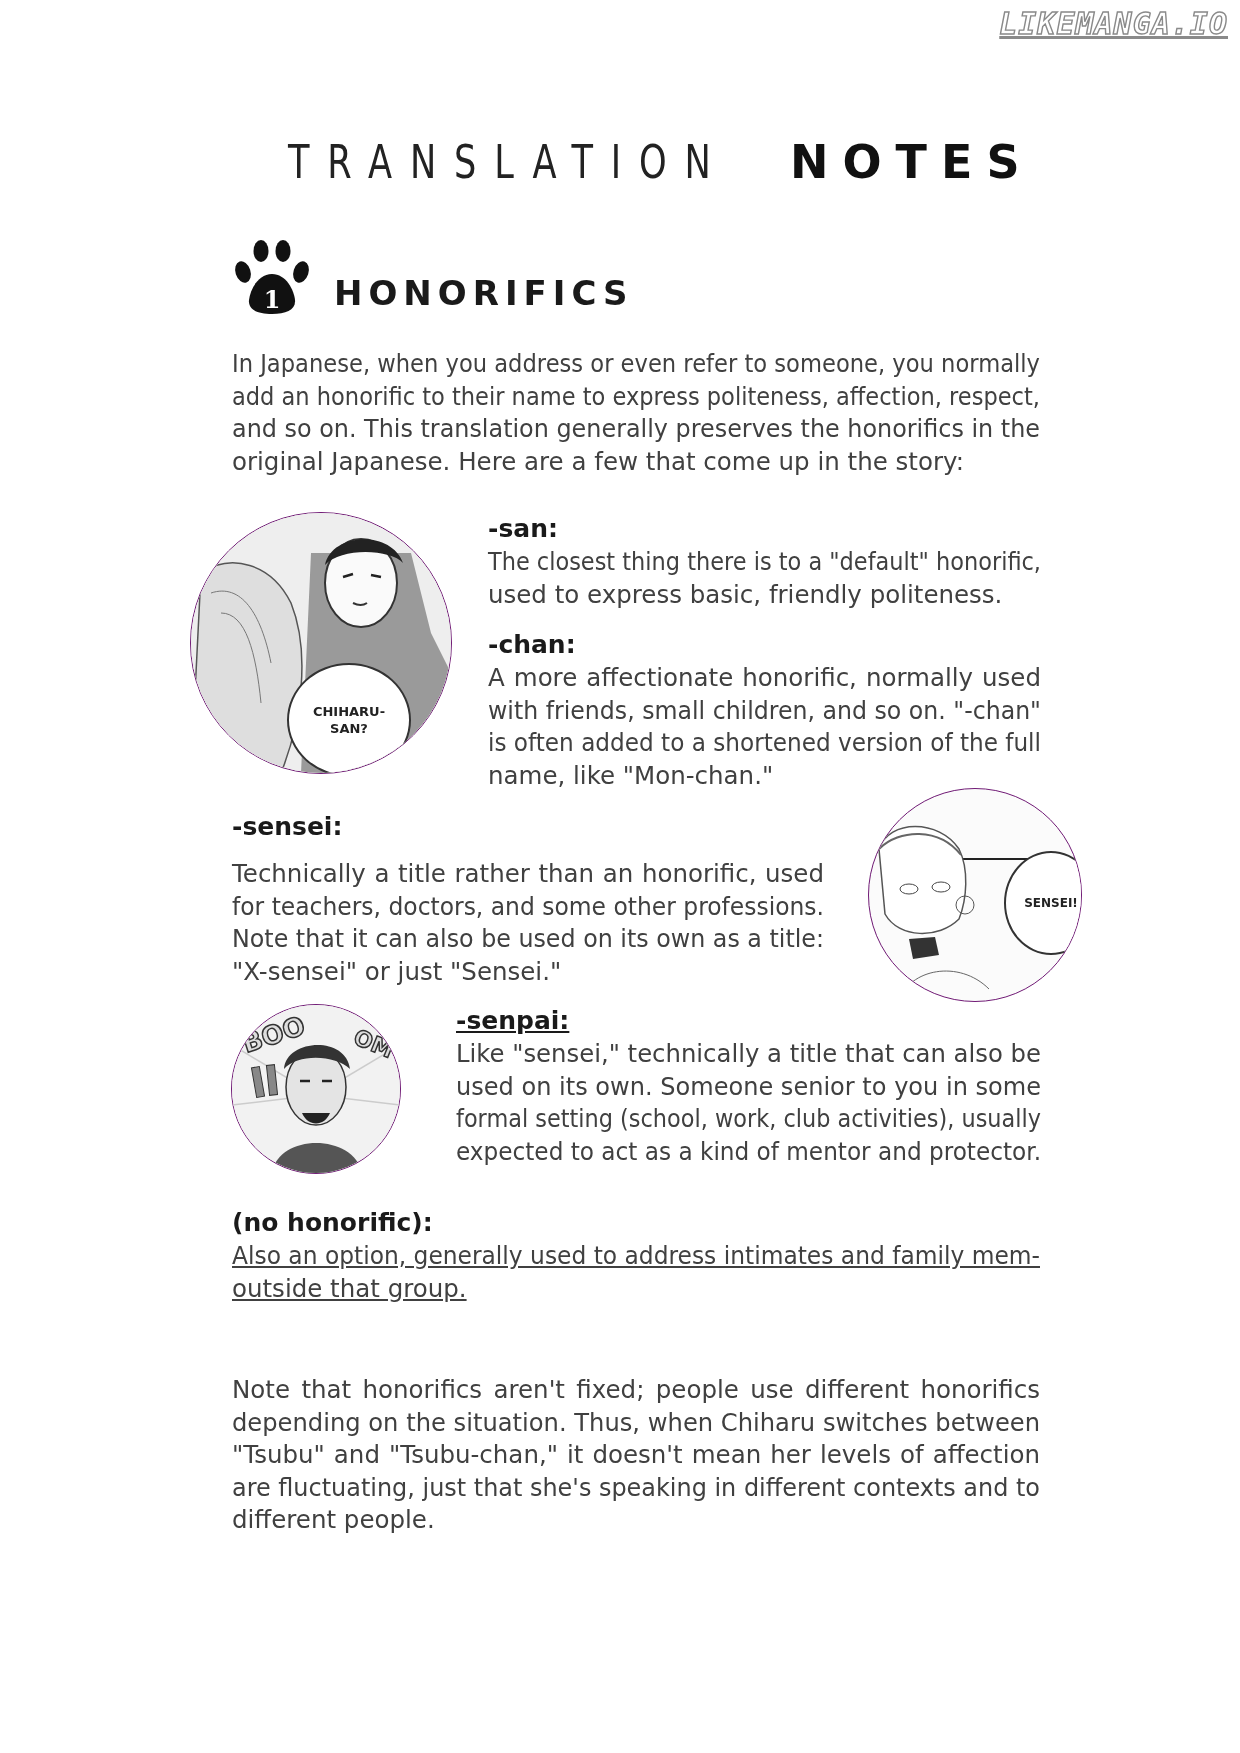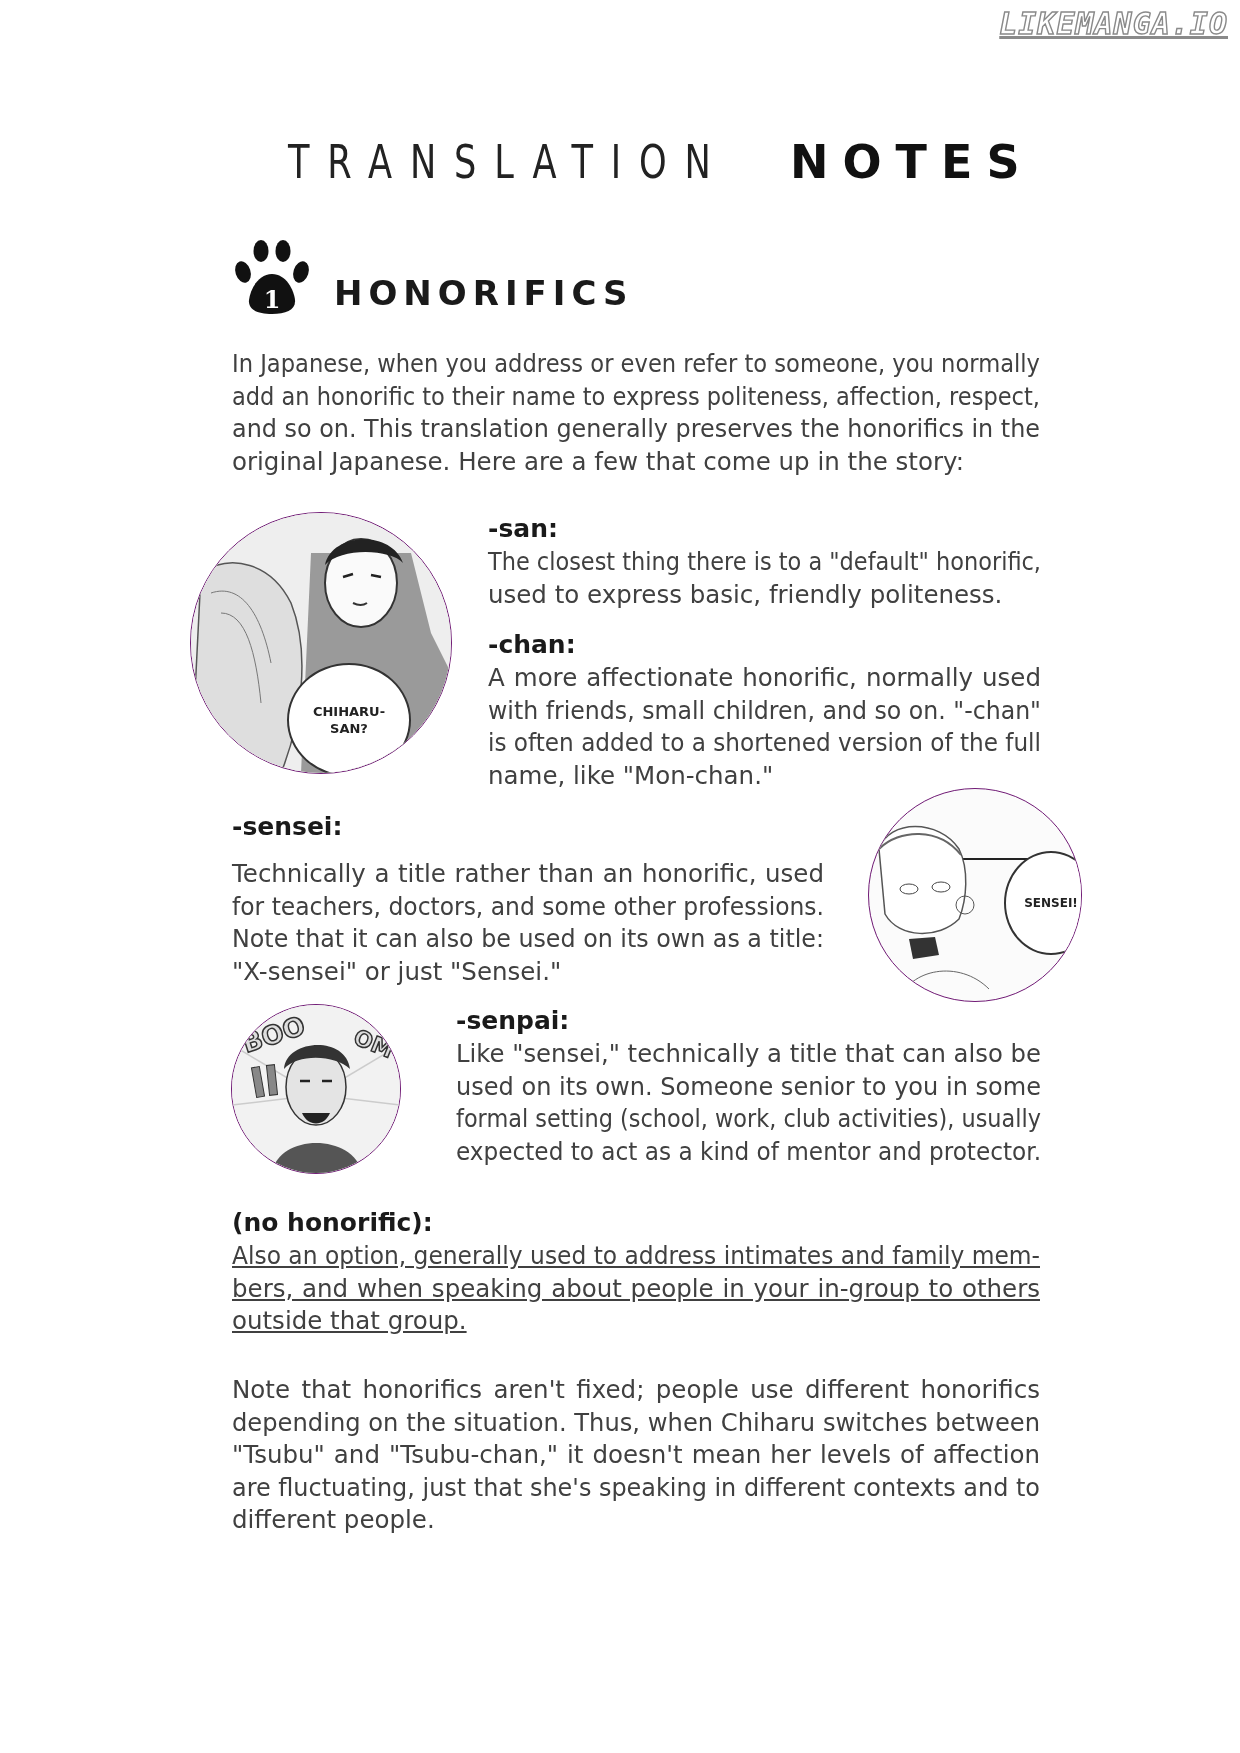--- a/index.html
+++ b/index.html
@@ -125,32 +125,31 @@
     <rect x="22" y="62" width="8" height="30" fill="#888" stroke="#333" transform="rotate(-10 26 77)"></rect>
     <rect x="36" y="60" width="8" height="30" fill="#888" stroke="#333" transform="rotate(-6 40 75)"></rect>
     <path d="M40 168 C46 128 122 128 130 168 Z" fill="#555"></path>
     <ellipse cx="84" cy="82" rx="30" ry="38" fill="#e4e4e4" stroke="#333" stroke-width="1.5"></ellipse>
     <path d="M52 64 C54 34 114 30 118 64 C104 50 66 48 52 64 Z" fill="#333"></path>
     <path d="M70 108 C76 122 92 122 98 108 Z" fill="#222"></path>
     <path d="M68 76 l10 0 M90 76 l10 0" stroke="#222" stroke-width="2.5"></path>
   </svg>
 </div>
 
-<div class="term" style="left:456px; top:1006px;">-senpai:</div>
+<div class="term" style="left:456px; top:1006px;text-decoration:underline;">-senpai:</div>
 <div class="text-block" style="left:456px; top:1038px; width:585px;">
   <span class="line" style="transform: scaleX(0.993235); transform-origin: left center; width: 588.984px;">Like "sensei," technically a title that can also be</span>
   <span class="line" style="transform: scaleX(0.981544); transform-origin: left center; width: 596px;">used on its own. Someone senior to you in some</span>
   <span class="line" style="transform: scaleX(0.914509); transform-origin: left center; width: 639.688px;">formal setting (school, work, club activities), usually</span>
   <span class="line last" style="transform: scaleX(0.946004); transform-origin: left center; width: 618.391px;">expected to act as a kind of mentor and protector.</span>
 </div>
 
 <div class="term" style="left:232px; top:1208px;">(no honorific):</div>
 <div class="text-block" style="left:232px; top:1240px; width:808px;text-decoration:underline;">
   <span class="line" style="transform: scaleX(0.953252); transform-origin: left center; width: 847.625px;">Also an option, generally used to address intimates and family mem-</span>
-  <span class="line">bers, and when speaking about people in your in-group to others</span>
   <span class="line last">outside that group.</span>
 </div>
 
 <div class="text-block" style="left:232px; top:1374px; width:808px;">
   <span class="line">Note that honorifics aren't fixed; people use different honorifics</span>
   <span class="line" style="transform: scaleX(0.987775); transform-origin: left center; width: 818px;">depending on the situation. Thus, when Chiharu switches between</span>
   <span class="line">"Tsubu" and "Tsubu-chan," it doesn't mean her levels of affection</span>
   <span class="line" style="transform: scaleX(0.976619); transform-origin: left center; width: 827.344px;">are fluctuating, just that she's speaking in different contexts and to</span>
   <span class="line last">different people.</span>
 </div>

